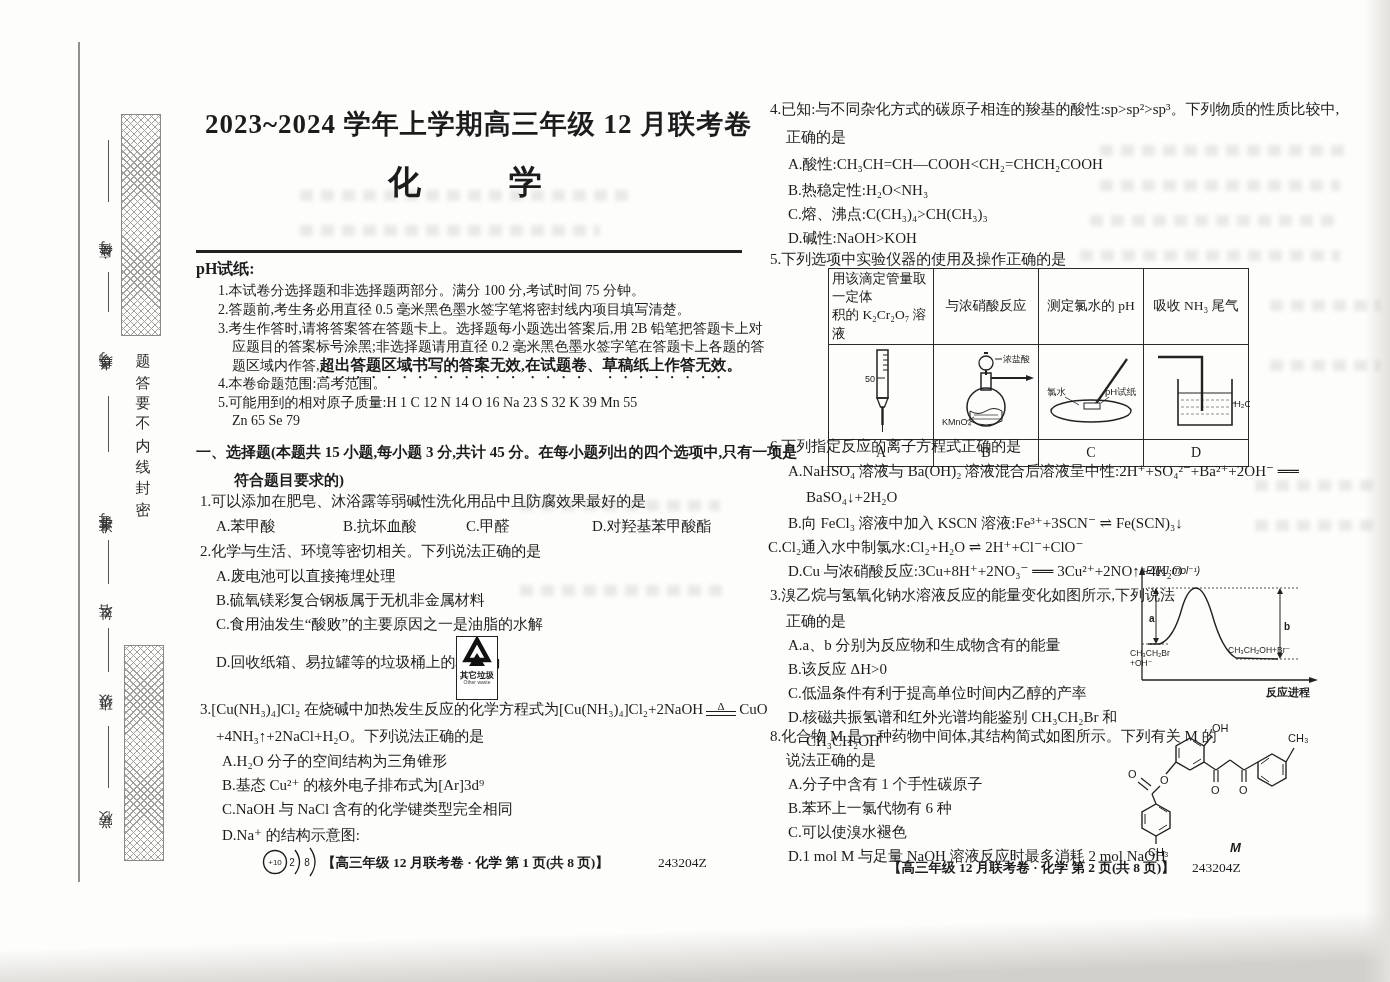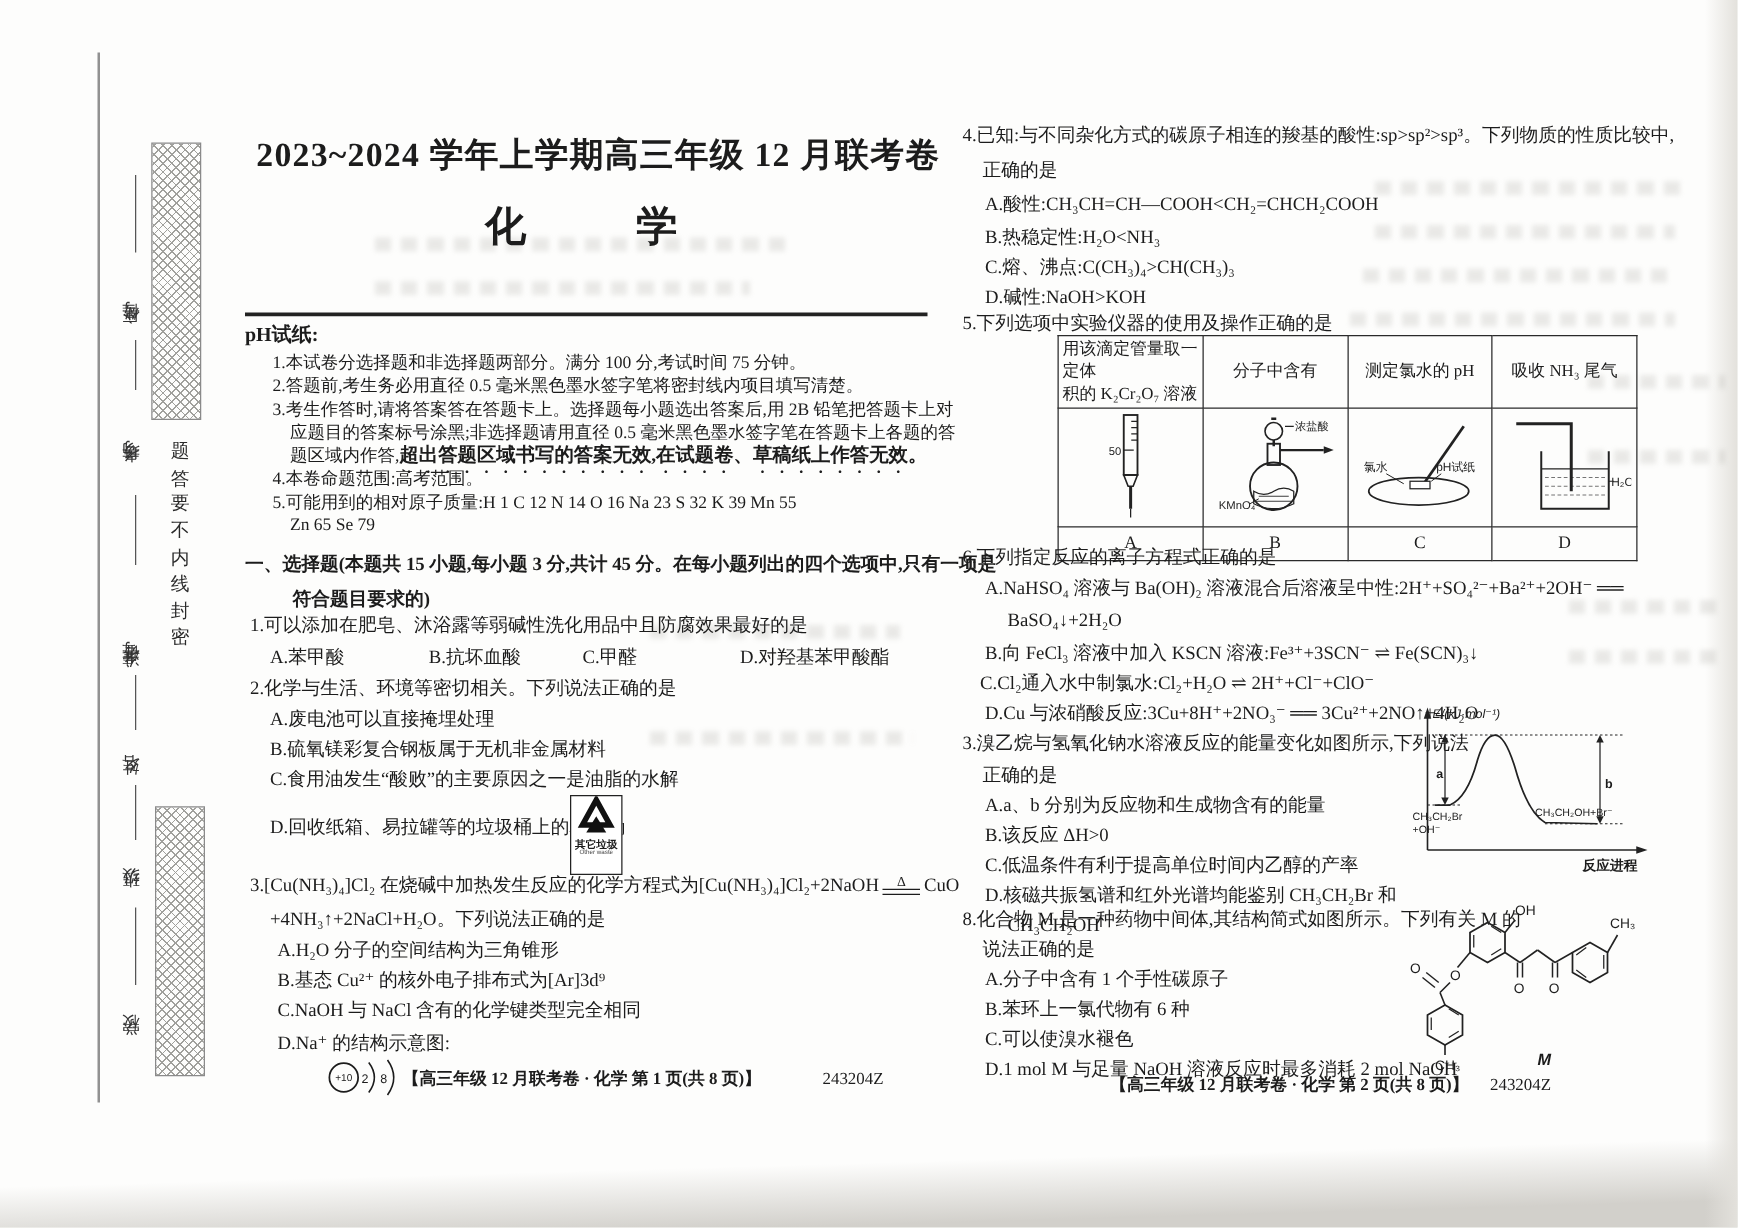--- a/index.html
+++ b/index.html
@@ -31,21 +31,21 @@
   
   .hatch{position:absolute;width:38px;border:1px solid #8a8a8a;
          background:repeating-linear-gradient(45deg,#a0a09c 0 1px,transparent 1px 5px),
                     repeating-linear-gradient(-45deg,#a0a09c 0 1px,transparent 1px 5px);}
   .sealtext{position:absolute;writing-mode:vertical-rl;text-orientation:upright;
             font-size:15px;letter-spacing:21px;color:#2a2a2a;}
   .vlabel{position:absolute;writing-mode:vertical-rl;transform:rotate(180deg);
           font-size:14px;color:#333;letter-spacing:3px;white-space:nowrap;}
   .vline{position:absolute;width:0;border-left:1.3px solid #555;}
   
-  .q5table{position:absolute;left:846px;top:268px;width:464px;border-collapse:collapse;table-layout:fixed;border-radius:18px;}
+  .q5table{position:absolute;left:828px;top:268px;width:421px;border-collapse:collapse;table-layout:fixed;border-radius:18px;}
   .q5table td{border:1.4px solid #2a2a2a;font-size:13.5px;text-align:center;vertical-align:middle;padding:1px 3px;}
   .q5table td.hd{height:42px;line-height:1.35;}
   .q5table td.dg{height:92px;padding:0;}
   .q5table td.lt{height:24px;font-size:14px;}
   .hdA{text-align:left !important;}
   svg text{font-family:"Liberation Sans","DejaVu Sans",sans-serif;fill:#1c1c1c;}
   .wastebox{position:absolute;left:456px;top:636px;width:40px;height:62px;border:1.5px solid #222;
             background:#fff;display:flex;flex-direction:column;align-items:center;justify-content:flex-start;}
   .wastebox .wlbl{font-size:8.5px;font-weight:bold;line-height:1.1;font-family:"Liberation Sans",sans-serif;}
   .wastebox .wsub{font-size:5px;color:#444;line-height:1;font-family:"Liberation Sans",sans-serif;}
@@ -90,21 +90,21 @@
 
   <div class="t title1" style="left:205px;top:108px;width:540px;text-align:center;">2023~2024 学年上学期高三年级 12 月联考卷</div>
   <div class="t title2" style="left:300px;top:162px;text-indent:88px;">化学</div>
 
   <div class="hr" style="left:196px;top:250px;width:546px;"></div>
 
   <div class="t b" style="left:196px;top:259px;font-size:16px;">pH试纸:</div>
   <div class="t note" style="left:218px;top:282px;">1.本试卷分选择题和非选择题两部分。满分 100 分,考试时间 75 分钟。</div>
   <div class="t note" style="left:218px;top:301px;">2.答题前,考生务必用直径 0.5 毫米黑色墨水签字笔将密封线内项目填写清楚。</div>
   <div class="t note" style="left:218px;top:320px;">3.考生作答时,请将答案答在答题卡上。选择题每小题选出答案后,用 2B 铅笔把答题卡上对</div>
-  <div class="t note" style="left:232px;top:338px;">应题目的答案标号涂黑;非选择题请用直径 0.5 毫米黑色墨水签字笔在答题卡上各题的答</div>
+  <div class="t note" style="left:232px;top:338px;">应题目的答案标号涂黑;非选择题请用直径 0.2 毫米黑色墨水签字笔在答题卡上各题的答</div>
   <div class="t note" style="left:232px;top:355px;">
     <span>题区域内作答,</span><span class="em-dot">超出答题区域书写的答案无效,在试题卷、草稿纸上作答无效。</span>
   </div>
   <div class="t note" style="left:218px;top:375px;">4.本卷命题范围:高考范围。</div>
   <div class="t note" style="left:218px;top:394px;">5.可能用到的相对原子质量:H 1   C 12   N 14   O 16   Na 23   S 32   K 39   Mn 55</div>
   <div class="t note" style="left:232px;top:412px;">Zn 65   Se 79</div>
 
   <div class="t b" style="left:196px;top:443px;">一、选择题(本题共 15 小题,每小题 3 分,共计 45 分。在每小题列出的四个选项中,只有一项是</div>
   <div class="t b" style="left:222px;top:471px;margin-left:12px;">符合题目要求的)</div>
 
@@ -165,21 +165,21 @@
   <div class="t" style="left:788px;top:229px;">D.碱性:NaOH&gt;KOH</div>
   <div class="t" style="left:770px;top:250px;">5.下列选项中实验仪器的使用及操作正确的是</div>
 
   <table class="q5table">
     <tbody>
         <tr>
       <td class="hd hdA">
         <div>用该滴定管量取一定体</div>
         <div>积的 K₂Cr₂O₇ 溶液</div>
       </td>
-      <td class="hd">分子中含有</td>
+      <td class="hd">与浓硝酸反应</td>
       <td class="hd">测定氯水的 pH</td>
       <td class="hd">吸收 NH₃ 尾气</td>
     </tr>
     <tr>
       <td class="dg">
         <svg width="106" height="90" viewBox="0 0 106 90">
           <rect x="48" y="5" width="11" height="48" fill="none" stroke="#222" stroke-width="1.5"></rect>
           <line x1="59" y1="10" x2="54" y2="10" stroke="#222"></line>
               <line x1="59" y1="15" x2="54" y2="15" stroke="#222"></line>
           <line x1="59" y1="20" x2="54" y2="20" stroke="#222"></line>
@@ -239,21 +239,21 @@
       <td class="lt">C</td>
       <td class="lt">D</td>
     </tr>
   </tbody>
     </table>
 
   <div class="t" style="left:770px;top:437px;">6.下列指定反应的离子方程式正确的是</div>
   <div class="t" style="left:788px;top:462px;">A.NaHSO₄ 溶液与 Ba(OH)₂ 溶液混合后溶液呈中性:2H⁺+SO₄²⁻+Ba²⁺+2OH⁻ ══</div>
   <div class="t" style="left:806px;top:488px;">BaSO₄↓+2H₂O</div>
   <div class="t" style="left:788px;top:514px;">B.向 FeCl₃ 溶液中加入 KSCN 溶液:Fe³⁺+3SCN⁻ ⇌ Fe(SCN)₃↓</div>
-  <div class="t" style="left:784px;top:538px;">C.Cl₂通入水中制氯水:Cl₂+H₂O ⇌ 2H⁺+Cl⁻+ClO⁻</div>
+  <div class="t" style="left:768px;top:538px;">C.Cl₂通入水中制氯水:Cl₂+H₂O ⇌ 2H⁺+Cl⁻+ClO⁻</div>
   <div class="t" style="left:788px;top:562px;">D.Cu 与浓硝酸反应:3Cu+8H⁺+2NO₃⁻ ══ 3Cu²⁺+2NO↑+4H₂O</div>
 
   <div class="t" style="left:770px;top:586px;">3.溴乙烷与氢氧化钠水溶液反应的能量变化如图所示,下列说法</div>
   <div class="t" style="left:786px;top:612px;">正确的是</div>
   <div class="t" style="left:788px;top:636px;">A.a、b 分别为反应物和生成物含有的能量</div>
   <div class="t" style="left:788px;top:660px;">B.该反应 ΔH&gt;0</div>
   <div class="t" style="left:788px;top:684px;">C.低温条件有利于提高单位时间内乙醇的产率</div>
   <div class="t" style="left:788px;top:708px;">D.核磁共振氢谱和红外光谱均能鉴别 CH₃CH₂Br 和</div>
   <div class="t" style="left:806px;top:732px;">CH₃CH₂OH</div>
 

